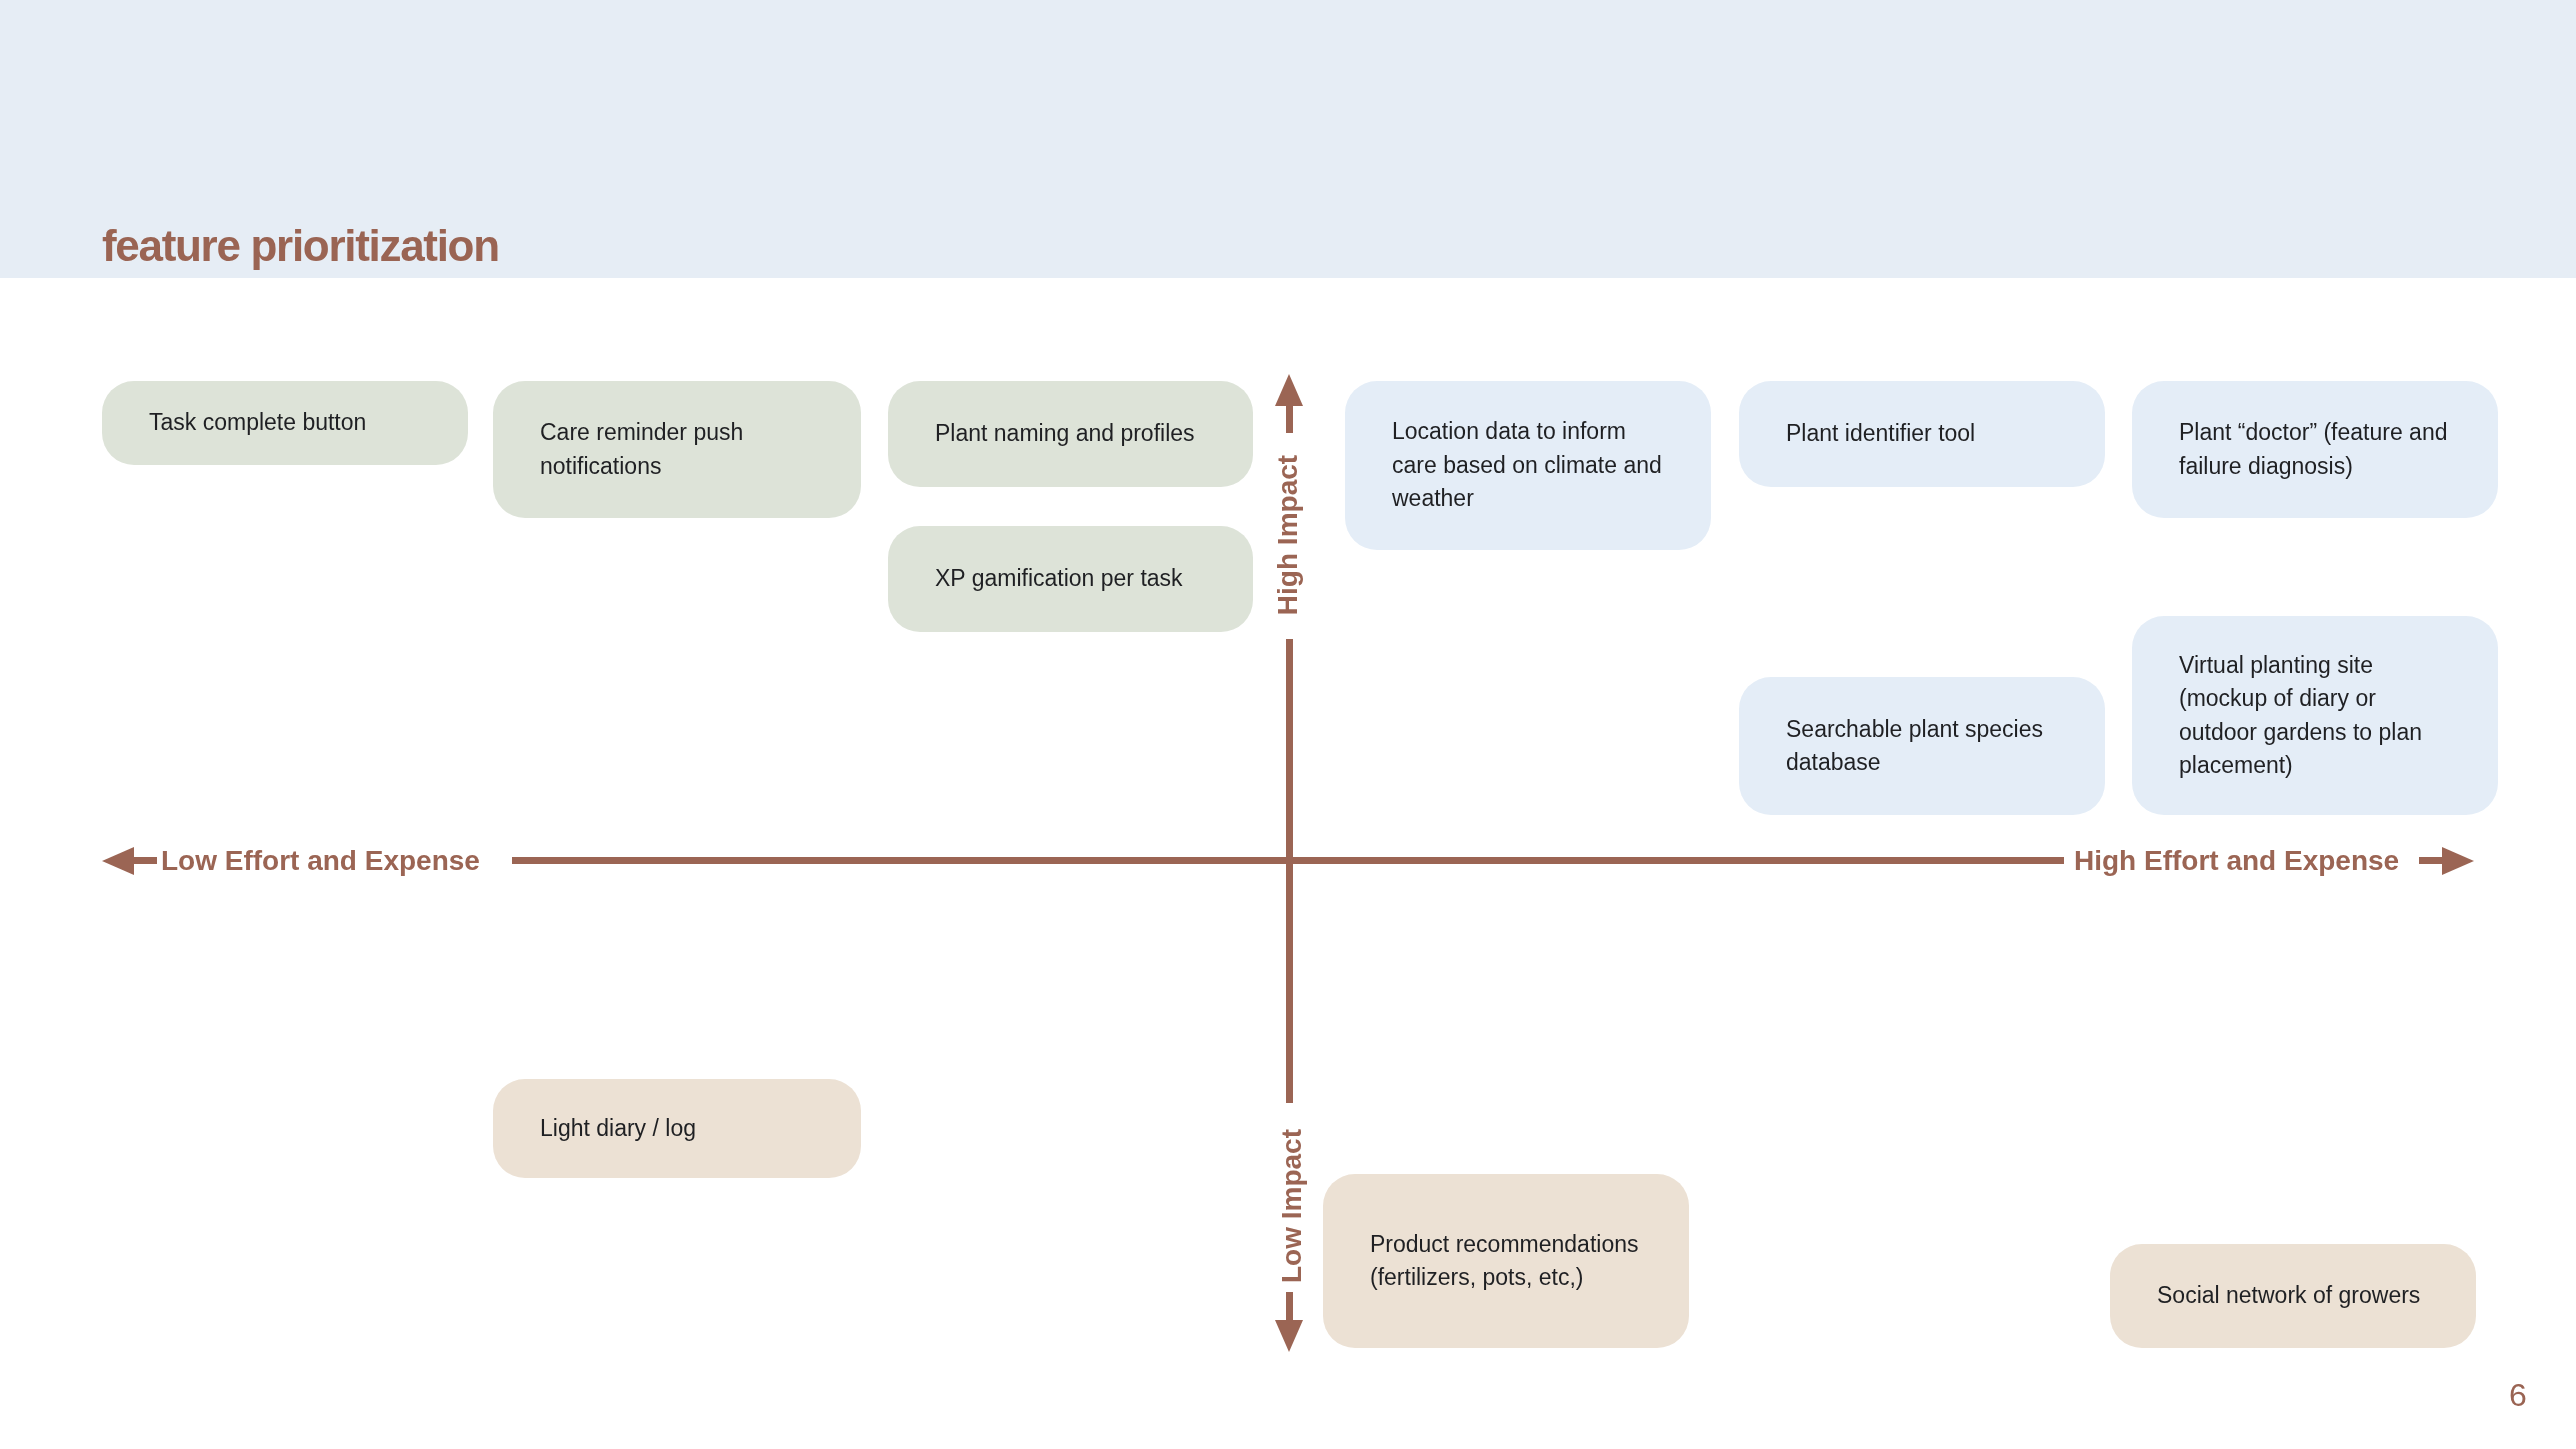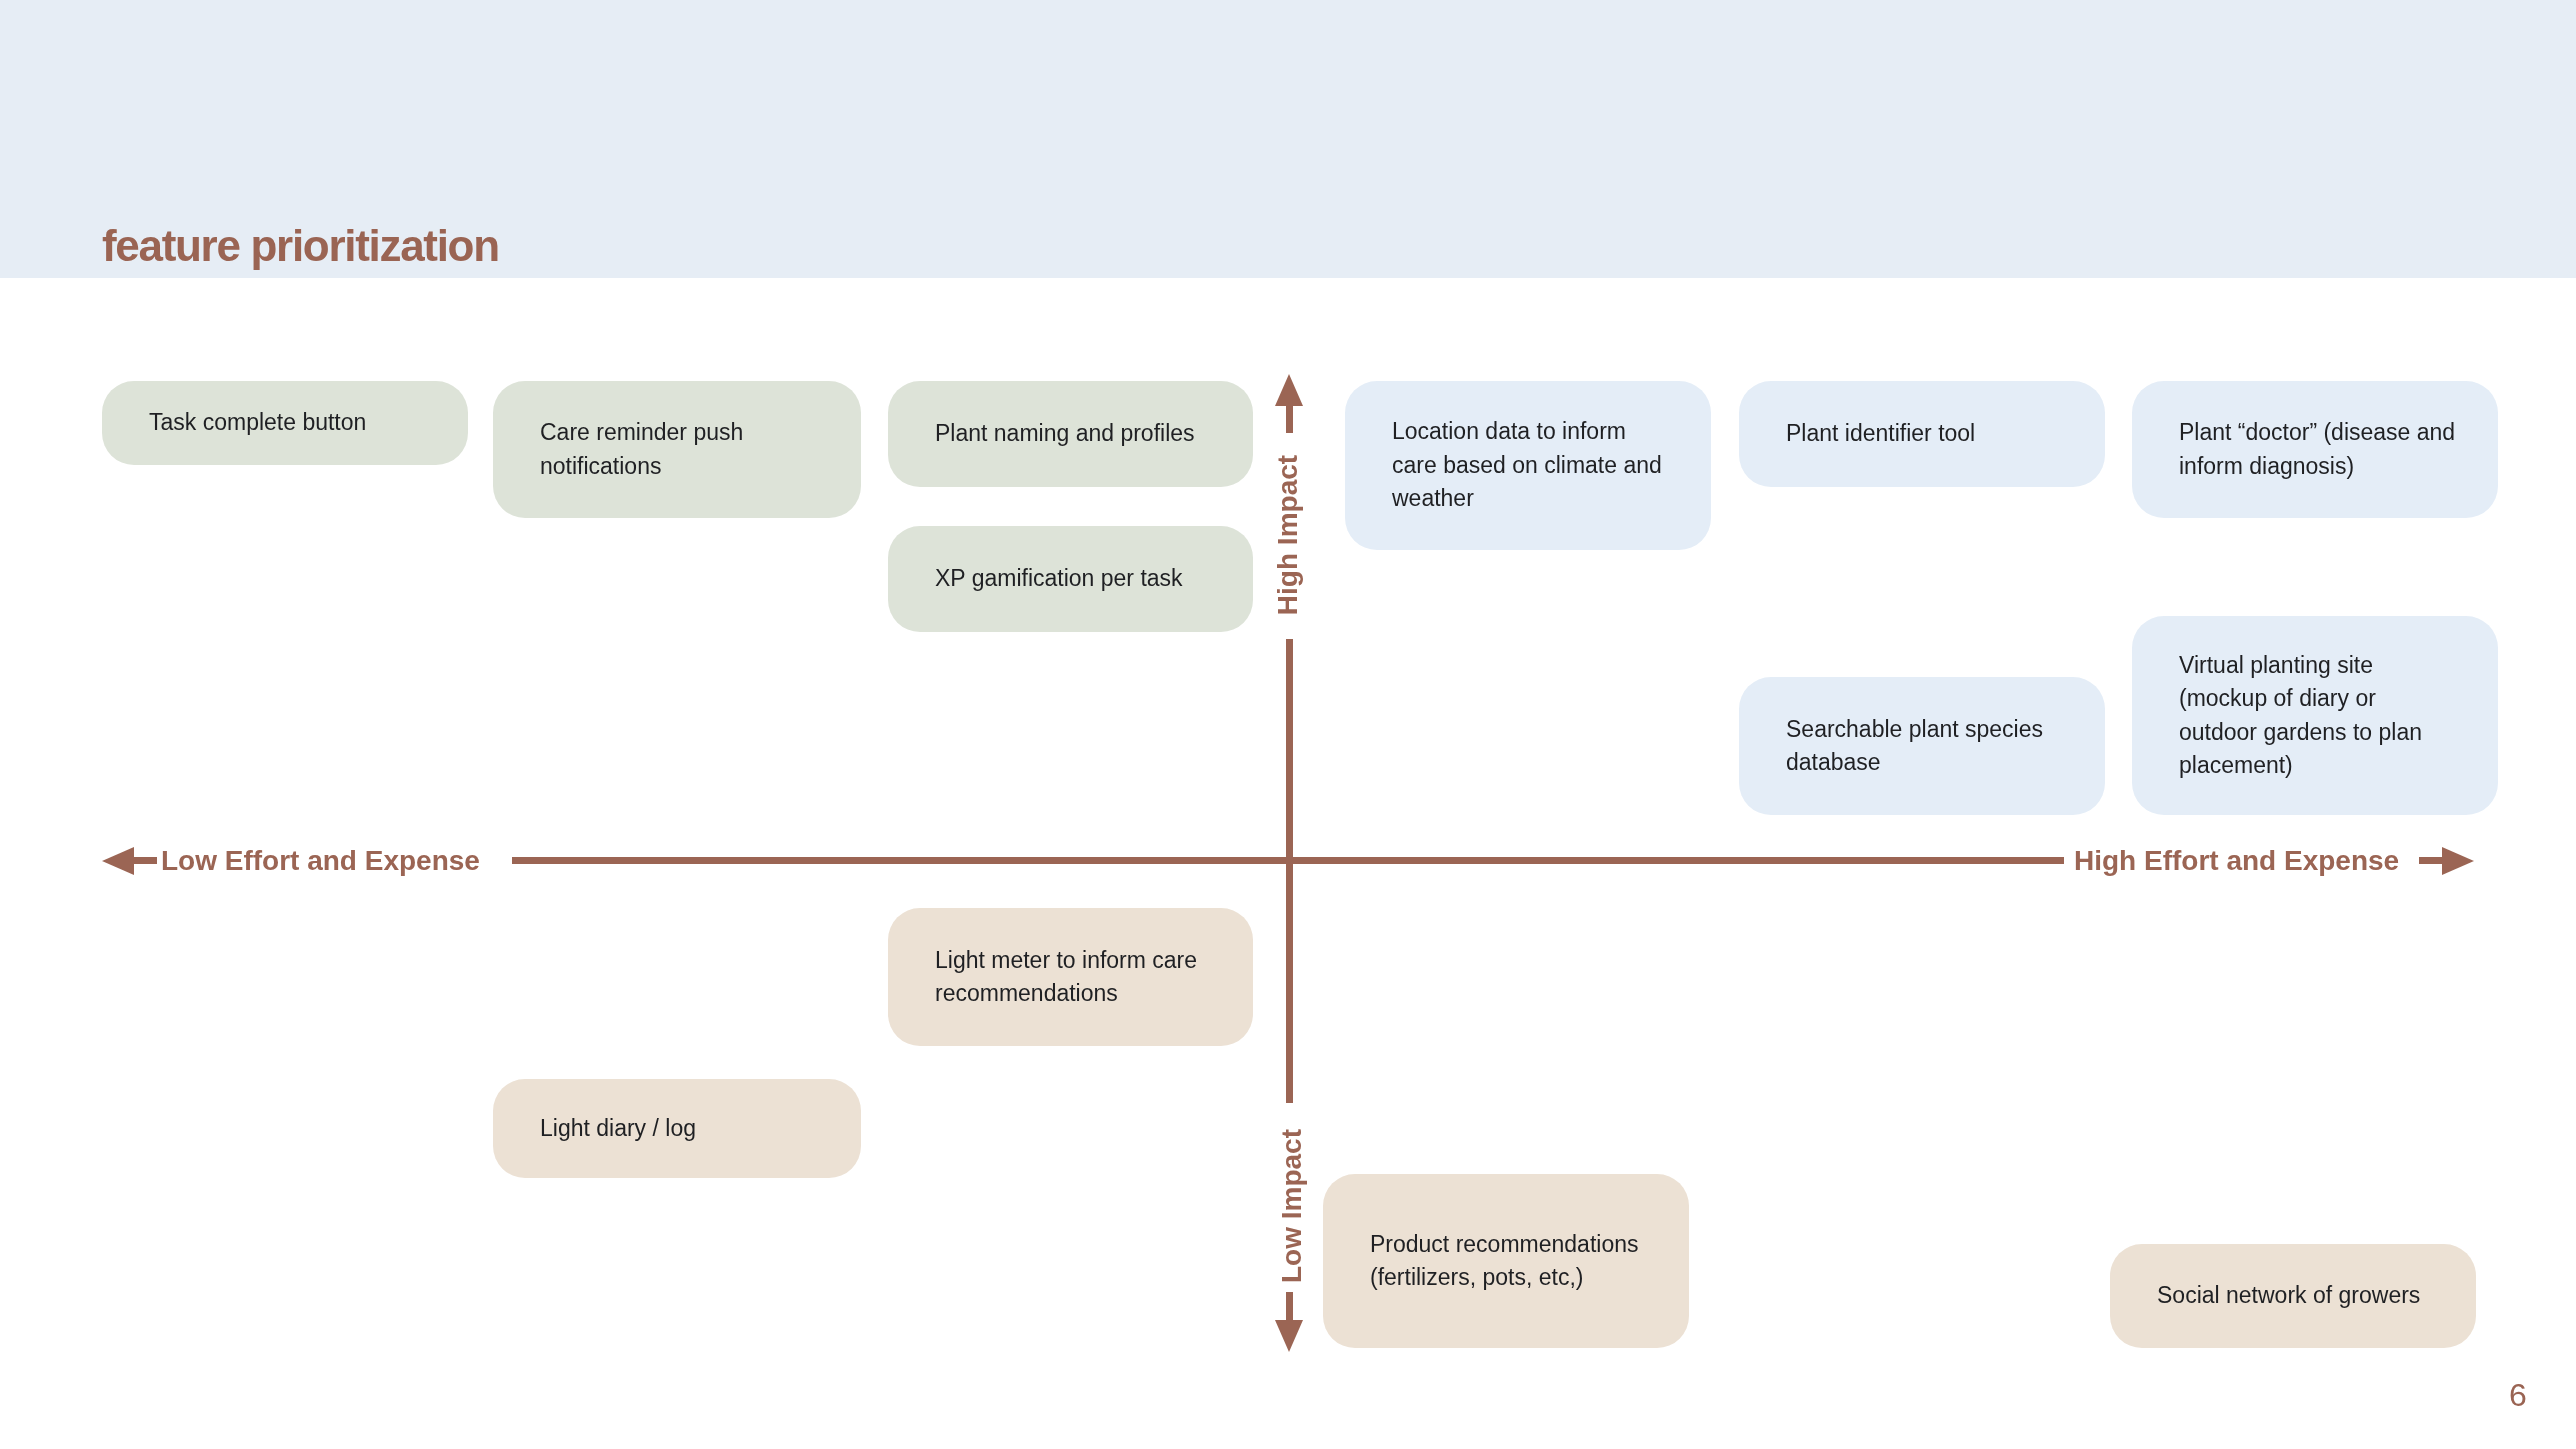--- a/index.html
+++ b/index.html
@@ -138,24 +138,23 @@
   <div class="axis-label" id="label-high-effort">High Effort and Expense</div>
   <div class="v-label" id="label-high-impact">High Impact</div>
   <div class="v-label" id="label-low-impact">Low Impact</div>
 
   <div class="card green" id="card-task">Task complete button</div>
   <div class="card green" id="card-reminder">Care reminder push notifications</div>
   <div class="card green" id="card-xp">XP gamification per task</div>
   <div class="card green" id="card-naming">Plant naming and profiles</div>
   <div class="card blue" id="card-location">Location data to inform care based on climate and weather</div>
   <div class="card blue" id="card-identifier">Plant identifier tool</div>
-  <div class="card blue" id="card-doctor">Plant “doctor” (disease and inform diagnosis)</div>
+  <div class="card blue" id="card-doctor">Plant “doctor” (feature and failure diagnosis)</div>
   <div class="card blue" id="card-database">Searchable plant species database</div>
   <div class="card blue" id="card-virtual">Virtual planting site (mockup of diary or outdoor gardens to plan placement)</div>
-  <div class="card beige" id="card-lightmeter">Light meter to inform care recommendations</div>
   <div class="card beige" id="card-diary">Light diary / log</div>
   <div class="card beige" id="card-product">Product recommendations (fertilizers, pots, etc,)</div>
   <div class="card beige" id="card-social">Social network of growers</div>
 
   <div class="page-number">6</div>
 
 </div>
 
 
 </body></html>

